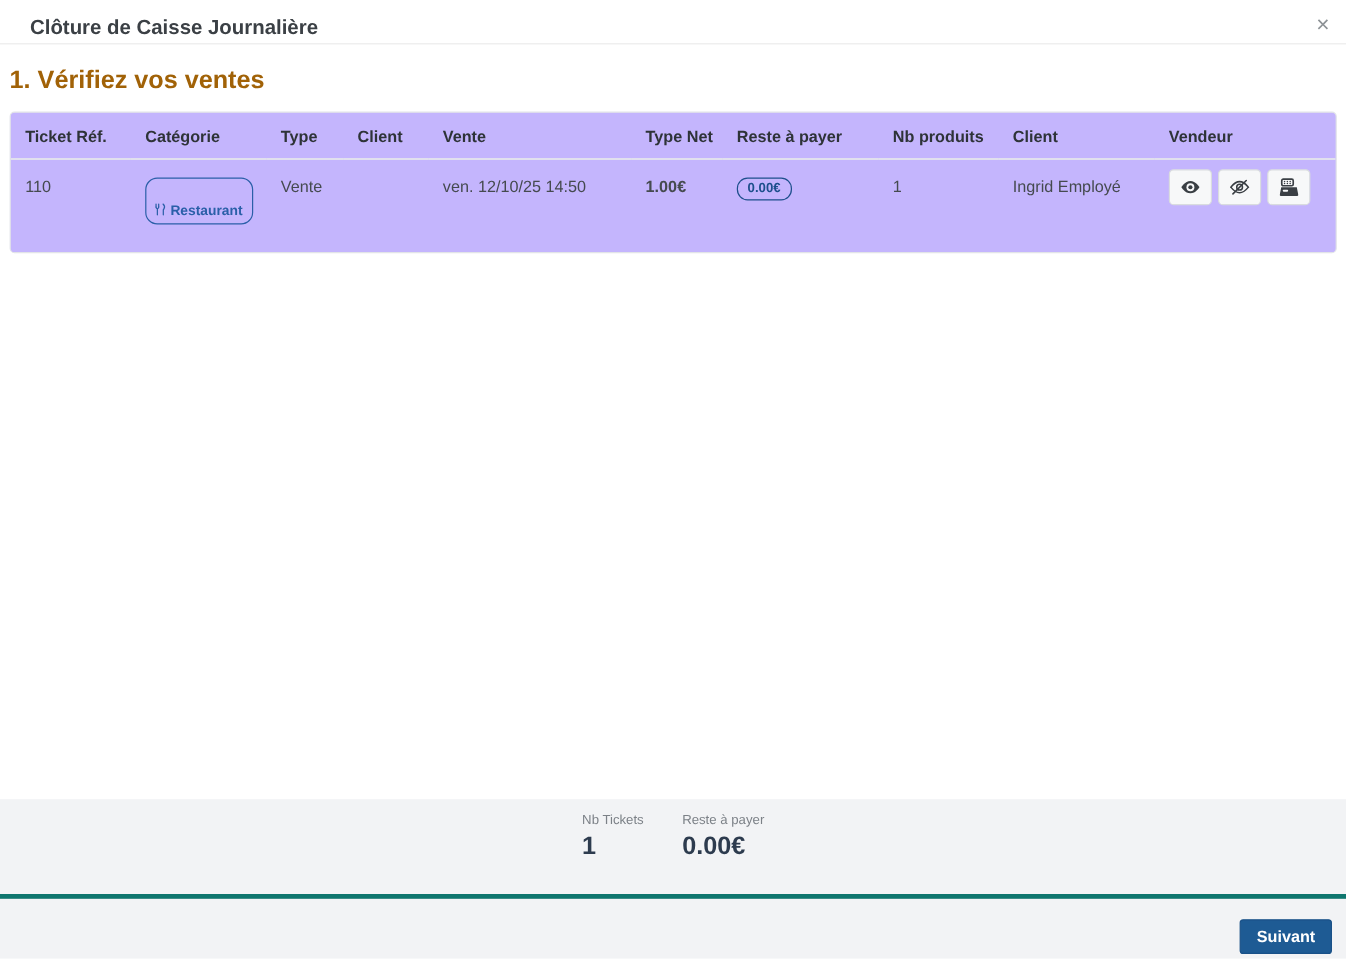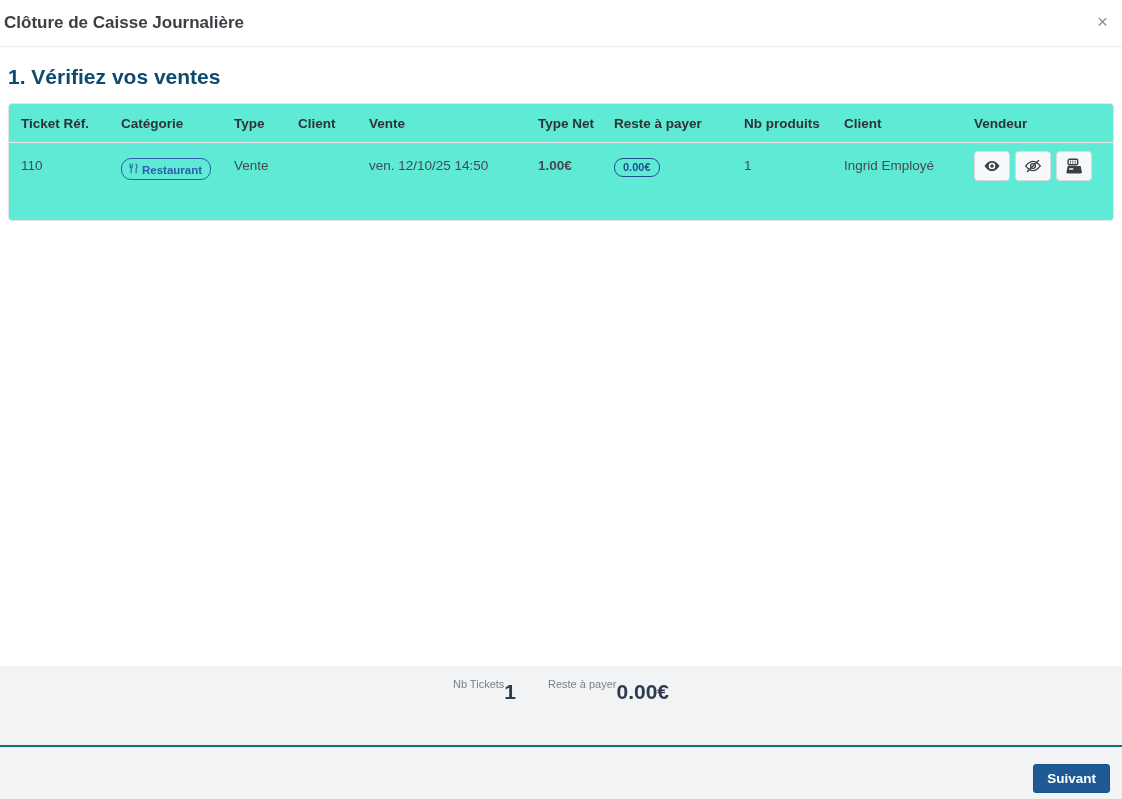--- a/index.html
+++ b/index.html
@@ -7,62 +7,62 @@
   body {
     width: 1122px; height: 799px;
     font-family: "Liberation Sans", sans-serif;
     background: #ffffff; color: #3c4043;
     position: relative; overflow: hidden;
   }
   .modal { position: relative; width: 1122px; height: 799px; background: #fff; }
 
   
   .modal-header {
-    height: 47px; padding: 12px 10px 0 4px;
+    height: 37px; padding: 12px 10px 0 25px;
     border-bottom: 1px solid #ececec;
     display: flex; justify-content: space-between; align-items: flex-start;
   }
   .modal-title { font-size: 17px; font-weight: 700; color: #3b4045; line-height: 22px; }
   .close-btn {
     font-size: 19px; line-height: 16px; color: #8d9296;
     cursor: pointer; padding: 2px 4px; font-weight: 400; user-select: none;
   }
 
   
   .modal-body { padding: 0 8px; }
   .section-heading {
     margin: 18px 0 14px 0;
-    font-size: 21px; font-weight: 600; color: #0c4a6e;
+    font-size: 21px; font-weight: 600; color: #a16207;
   }
 
   
   .table-card {
     border: 1px solid #e2e4e8; border-radius: 4px;
-    background: #5eead4; height: 118px; overflow: hidden;
+    background: #c4b5fd; height: 118px; overflow: hidden;
   }
   table.sales { width: 100%; border-collapse: collapse; table-layout: fixed; }
   table.sales th {
     padding: 12px 12px 11px 12px;
     font-size: 13.5px; font-weight: 700; color: #2e3338;
     border-bottom: 1px solid #e6e8eb; text-align: left; white-space: nowrap;
   }
   table.sales td {
     padding: 15px 12px 40px 12px;
     font-size: 13.5px; color: #454a4f; text-align: left;
     vertical-align: top; white-space: nowrap;
   }
   th.al-right, td.al-right { text-align: right; }
   th.al-center, td.al-center { text-align: center; }
   td.bold { font-weight: 700; color: #2e3338; }
 
   
   .cat-badge {
     display: inline-flex; align-items: flex-start; gap: 3px;
     border: 1px solid #2a5fa8; border-radius: 10px;
-    padding: 4px 8px 2px 6px;
+    padding: 20px 8px 2px 6px;
     color: #2a5fa8; font-size: 11.5px; font-weight: 700; line-height: 14px;
   }
   .amt-badge {
     display: inline-block;
     border: 1px solid #1d4f8c; border-radius: 9px;
     padding: 2px 8px;
     color: #1d4f8c; font-size: 11px; font-weight: 700; line-height: 13px;
   }
 
   
@@ -76,29 +76,29 @@
   .action-btn svg { display: block; }
 
   
   .summary-band {
     position: absolute; left: 0; top: 666px;
     width: 1122px; height: 79px;
     background: #f2f3f5;
     display: flex; justify-content: center; gap: 32px;
     padding-top: 11px;
   }
-  .stat { display: flex; flex-direction: row; }
+  .stat { display: flex; flex-direction: column; }
   .stat-label { font-size: 11px; color: #7c8187; line-height: 14px; }
   .stat-value { font-size: 21px; font-weight: 700; color: #2d3b4e; margin-top: 3px; line-height: 24px; }
 
   
   .modal-footer {
     position: absolute; left: 0; top: 745px;
     width: 1122px; height: 54px;
-    background: #f2f3f5; border-top: 2px solid #0f766e;
+    background: #f2f3f5; border-top: 4px solid #0f766e;
   }
   .next-btn {
     position: absolute; right: 12px; top: 17px;
     height: 29px; padding: 0 13px;
     background: #1e5b94; border: 1px solid #1a5188; border-radius: 3px;
     color: #ffffff; font-size: 13.5px; font-weight: 700;
     font-family: "Liberation Sans", sans-serif; cursor: pointer;
   }
 </style>
 </head>

